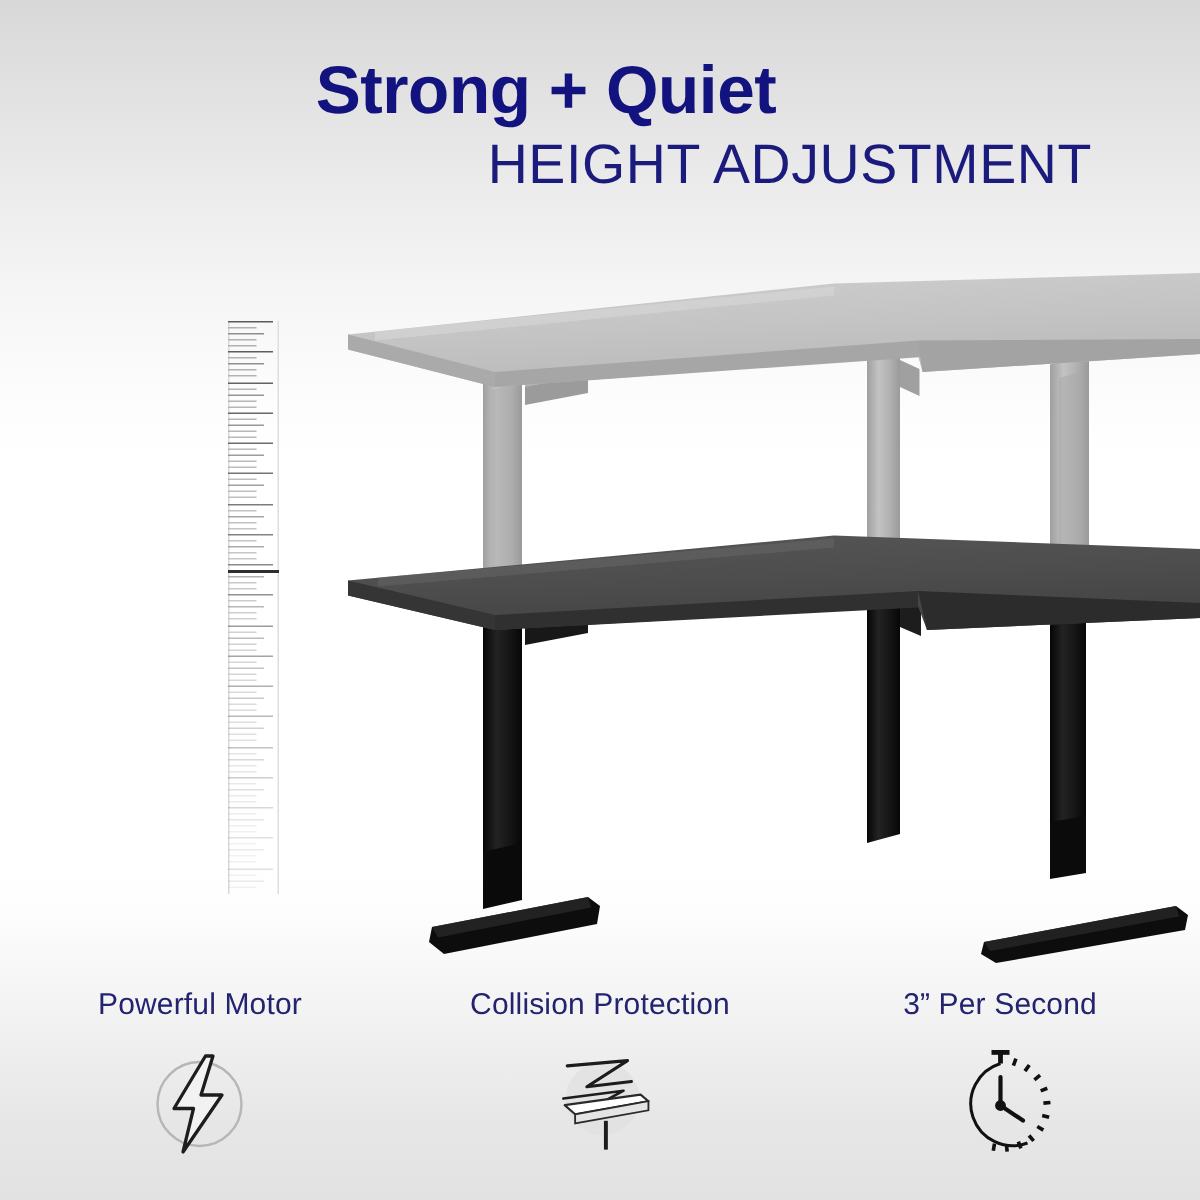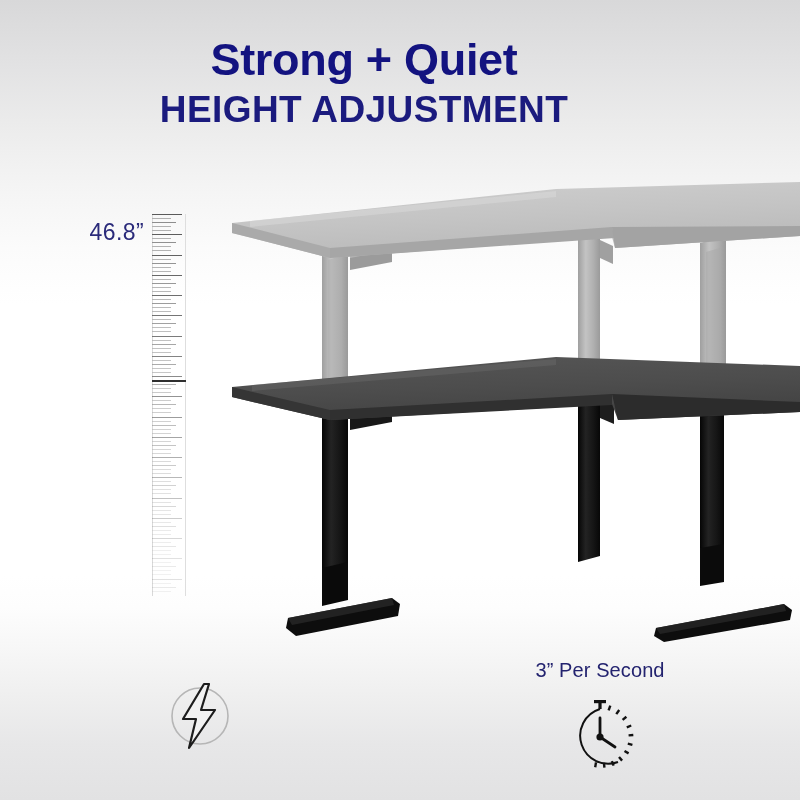--- a/index.html
+++ b/index.html
@@ -49,26 +49,27 @@
   .title-main {
     font-size: 45px;
     font-weight: 700;
     color: #131380;
     letter-spacing: -0.3px;
     line-height: 1.08;
     white-space: nowrap;
   }
   .title-sub {
     font-size: 37px;
-    font-weight: 700;
+    font-weight: 400;
     color: #1b1b7e;
     letter-spacing: 0.4px;
     line-height: 1.12;
     margin-top: 4px;
     white-space: nowrap;
+    text-align: right;
   }
 
   
   .ruler-wrap {
     position: absolute;
     left: 152px;
     top: 214px;
     width: 34px;
     height: 382px;
     z-index: 4;
@@ -145,21 +146,20 @@
 </head>
 <body>
 
 <div id="stage">
 
   <div class="heading-block">
     <div class="title-main">Strong + Quiet</div>
     <div class="title-sub">HEIGHT ADJUSTMENT</div>
   </div>
 
-  <div class="measure-label" id="label-high">46.8”</div>
 
   <div class="ruler-wrap">
     <div class="ruler-frame"></div>
     <div class="ruler-ticks" id="ruler-ticks">
         <div class="rtick" style="top: 0px; width: 30px; background: rgb(90, 90, 90); opacity: 1;"></div>
         <div class="rtick" style="top: 4.05px; width: 19px; background: rgb(176, 176, 176); opacity: 0.998;"></div>
         <div class="rtick" style="top: 8.1px; width: 24px; background: rgb(141, 141, 141); opacity: 0.995;"></div>
         <div class="rtick" style="top: 12.15px; width: 19px; background: rgb(176, 176, 176); opacity: 0.991;"></div>
         <div class="rtick" style="top: 16.2px; width: 19px; background: rgb(176, 176, 176); opacity: 0.987;"></div>
         <div class="rtick" style="top: 20.25px; width: 30px; background: rgb(90, 90, 90); opacity: 0.982;"></div>
@@ -347,26 +347,41 @@
         <path d="M330,410 L612,394 L612,405 L330,420 Z" fill="#303030"></path>
         <path d="M612,394 L800,402 L800,412 L618,420 Z" fill="#2c2c2c"></path>
         <path d="M252,385 L556,359 L556,365 L252,391 Z" fill="#6a6a6a" opacity="0.45"></path>
       </g>
     </g>
   </svg>
 
   <div class="features">
 
     <div class="feature">
+      <div class="feature-label">Powerful Motor</div>
       <svg class="feature-icon" viewBox="0 0 96 78">
         <circle cx="48" cy="40" r="28" fill="none" stroke="#b6b6b6" stroke-width="1.6"></circle>
         <path d="M52,8 L31,43 L44,43 L37,72 L63,34 L49,34 L57,8 Z" fill="#f2f2f2" stroke="#1d1d1d" stroke-width="2.2" stroke-linejoin="round"></path>
       </svg>
     </div>
 
+    <div class="feature">
+      <div class="feature-label">Collision Protection</div>
+      <svg class="feature-icon" viewBox="0 0 110 78">
+        <circle cx="57" cy="36" r="28" fill="#e0e0e0" opacity="0.75"></circle>
+
+        <path d="M30,11 L76,7 L45,27 L79,23" fill="none" stroke="#1c1c1c" stroke-width="2.4" stroke-linejoin="round" stroke-linecap="round"></path>
+        <path d="M27,36 L73,30 L42,47 L78,41" fill="none" stroke="#1c1c1c" stroke-width="2" stroke-linejoin="round" stroke-linecap="round"></path>
+
+        <path d="M28,41 L86,33 L92,38 L36,48 Z" fill="#ffffff" stroke="#2a2a2a" stroke-width="1.6" stroke-linejoin="round"></path>
+        <path d="M36,48 L92,38 L92,45 L36,55 Z" fill="#e4e4e4" stroke="#2a2a2a" stroke-width="1.4"></path>
+
+        <rect x="58" y="53" width="3" height="22" fill="#1c1c1c"></rect>
+      </svg>
+    </div>
 
     <div class="feature">
       <div class="feature-label">3” Per Second</div>
       <svg class="feature-icon" viewBox="0 0 96 78">
 
         <rect x="42" y="4" width="12" height="3.2" fill="#111111"></rect>
         <rect x="46.4" y="4" width="3.2" height="9" fill="#111111"></rect>
 
         <path d="M48,13 A28,28 0 1,0 66,66" fill="none" stroke="#111111" stroke-width="2"></path>
 

